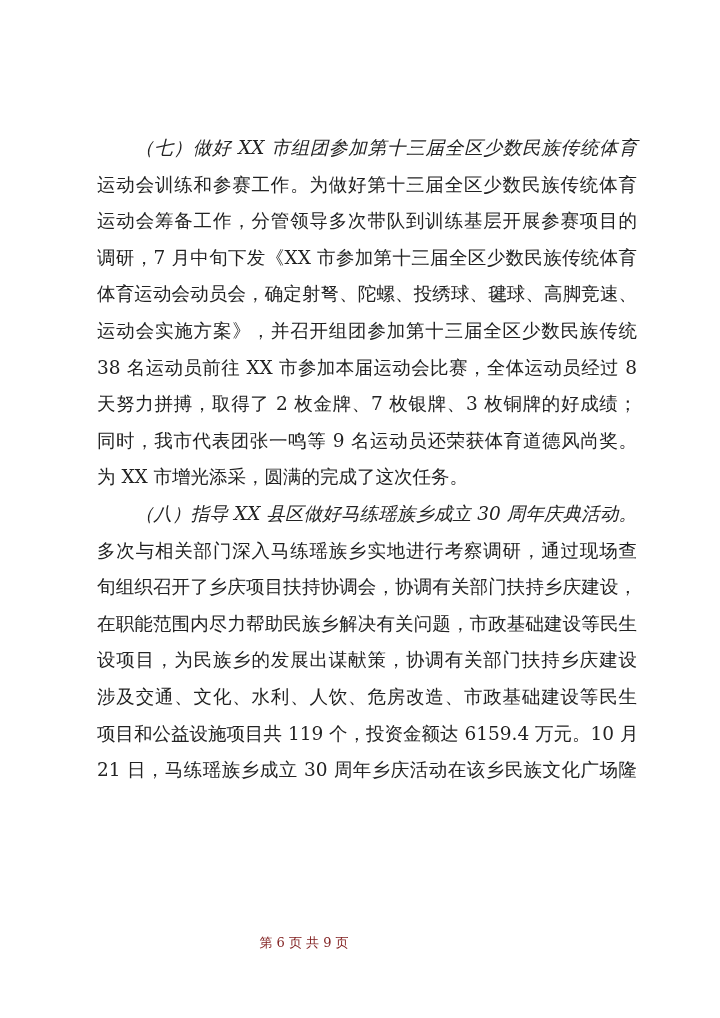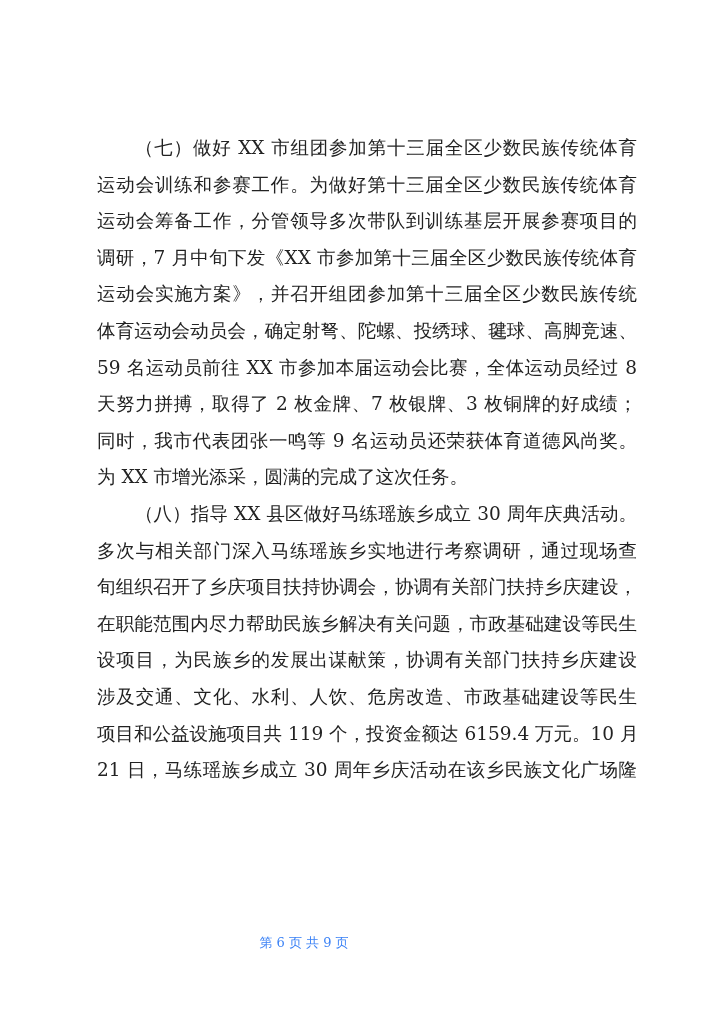--- a/index.html
+++ b/index.html
@@ -35,43 +35,44 @@
       white-space: nowrap;
       text-align: justify;
       text-align-last: justify;
       letter-spacing: 0;
     }
     .line.last {
       text-align-last: left;
     }
     .line.indent {
       padding-left: 38px;
+      font-style: italic;
     }
     .footer {
       position: absolute;
       left: 0;
       width: 608px;
       top: 934px;
       text-align: center;
       font-size: 13px;
-      color: #3b82f6;
+      color: #7f1d1d;
     }
   </style>
 </head>
 <body>
 
 <div class="page">
   <div class="body-text">
     <div class="line indent">（七）做好 XX 市组团参加第十三届全区少数民族传统体育</div>
     <div class="line">运动会训练和参赛工作。为做好第十三届全区少数民族传统体育</div>
     <div class="line">运动会筹备工作，分管领导多次带队到训练基层开展参赛项目的</div>
     <div class="line">调研，7 月中旬下发《XX 市参加第十三届全区少数民族传统体育</div>
+    <div class="line">体育运动会动员会，确定射弩、陀螺、投绣球、毽球、高脚竞速、</div>
     <div class="line">运动会实施方案》，并召开组团参加第十三届全区少数民族传统</div>
-    <div class="line">体育运动会动员会，确定射弩、陀螺、投绣球、毽球、高脚竞速、</div>
-    <div class="line">59 名运动员前往 XX 市参加本届运动会比赛，全体运动员经过 8</div>
+    <div class="line">38 名运动员前往 XX 市参加本届运动会比赛，全体运动员经过 8</div>
     <div class="line">天努力拼搏，取得了 2 枚金牌、7 枚银牌、3 枚铜牌的好成绩；</div>
     <div class="line">同时，我市代表团张一鸣等 9 名运动员还荣获体育道德风尚奖。</div>
     <div class="line last">为 XX 市增光添采，圆满的完成了这次任务。</div>
     <div class="line indent">（八）指导 XX 县区做好马练瑶族乡成立 30 周年庆典活动。</div>
     <div class="line">多次与相关部门深入马练瑶族乡实地进行考察调研，通过现场查</div>
     <div class="line">旬组织召开了乡庆项目扶持协调会，协调有关部门扶持乡庆建设，</div>
     <div class="line">在职能范围内尽力帮助民族乡解决有关问题，市政基础建设等民生</div>
     <div class="line">设项目，为民族乡的发展出谋献策，协调有关部门扶持乡庆建设</div>
     <div class="line">涉及交通、文化、水利、人饮、危房改造、市政基础建设等民生</div>
     <div class="line">项目和公益设施项目共 119 个，投资金额达 6159.4 万元。10 月</div>

